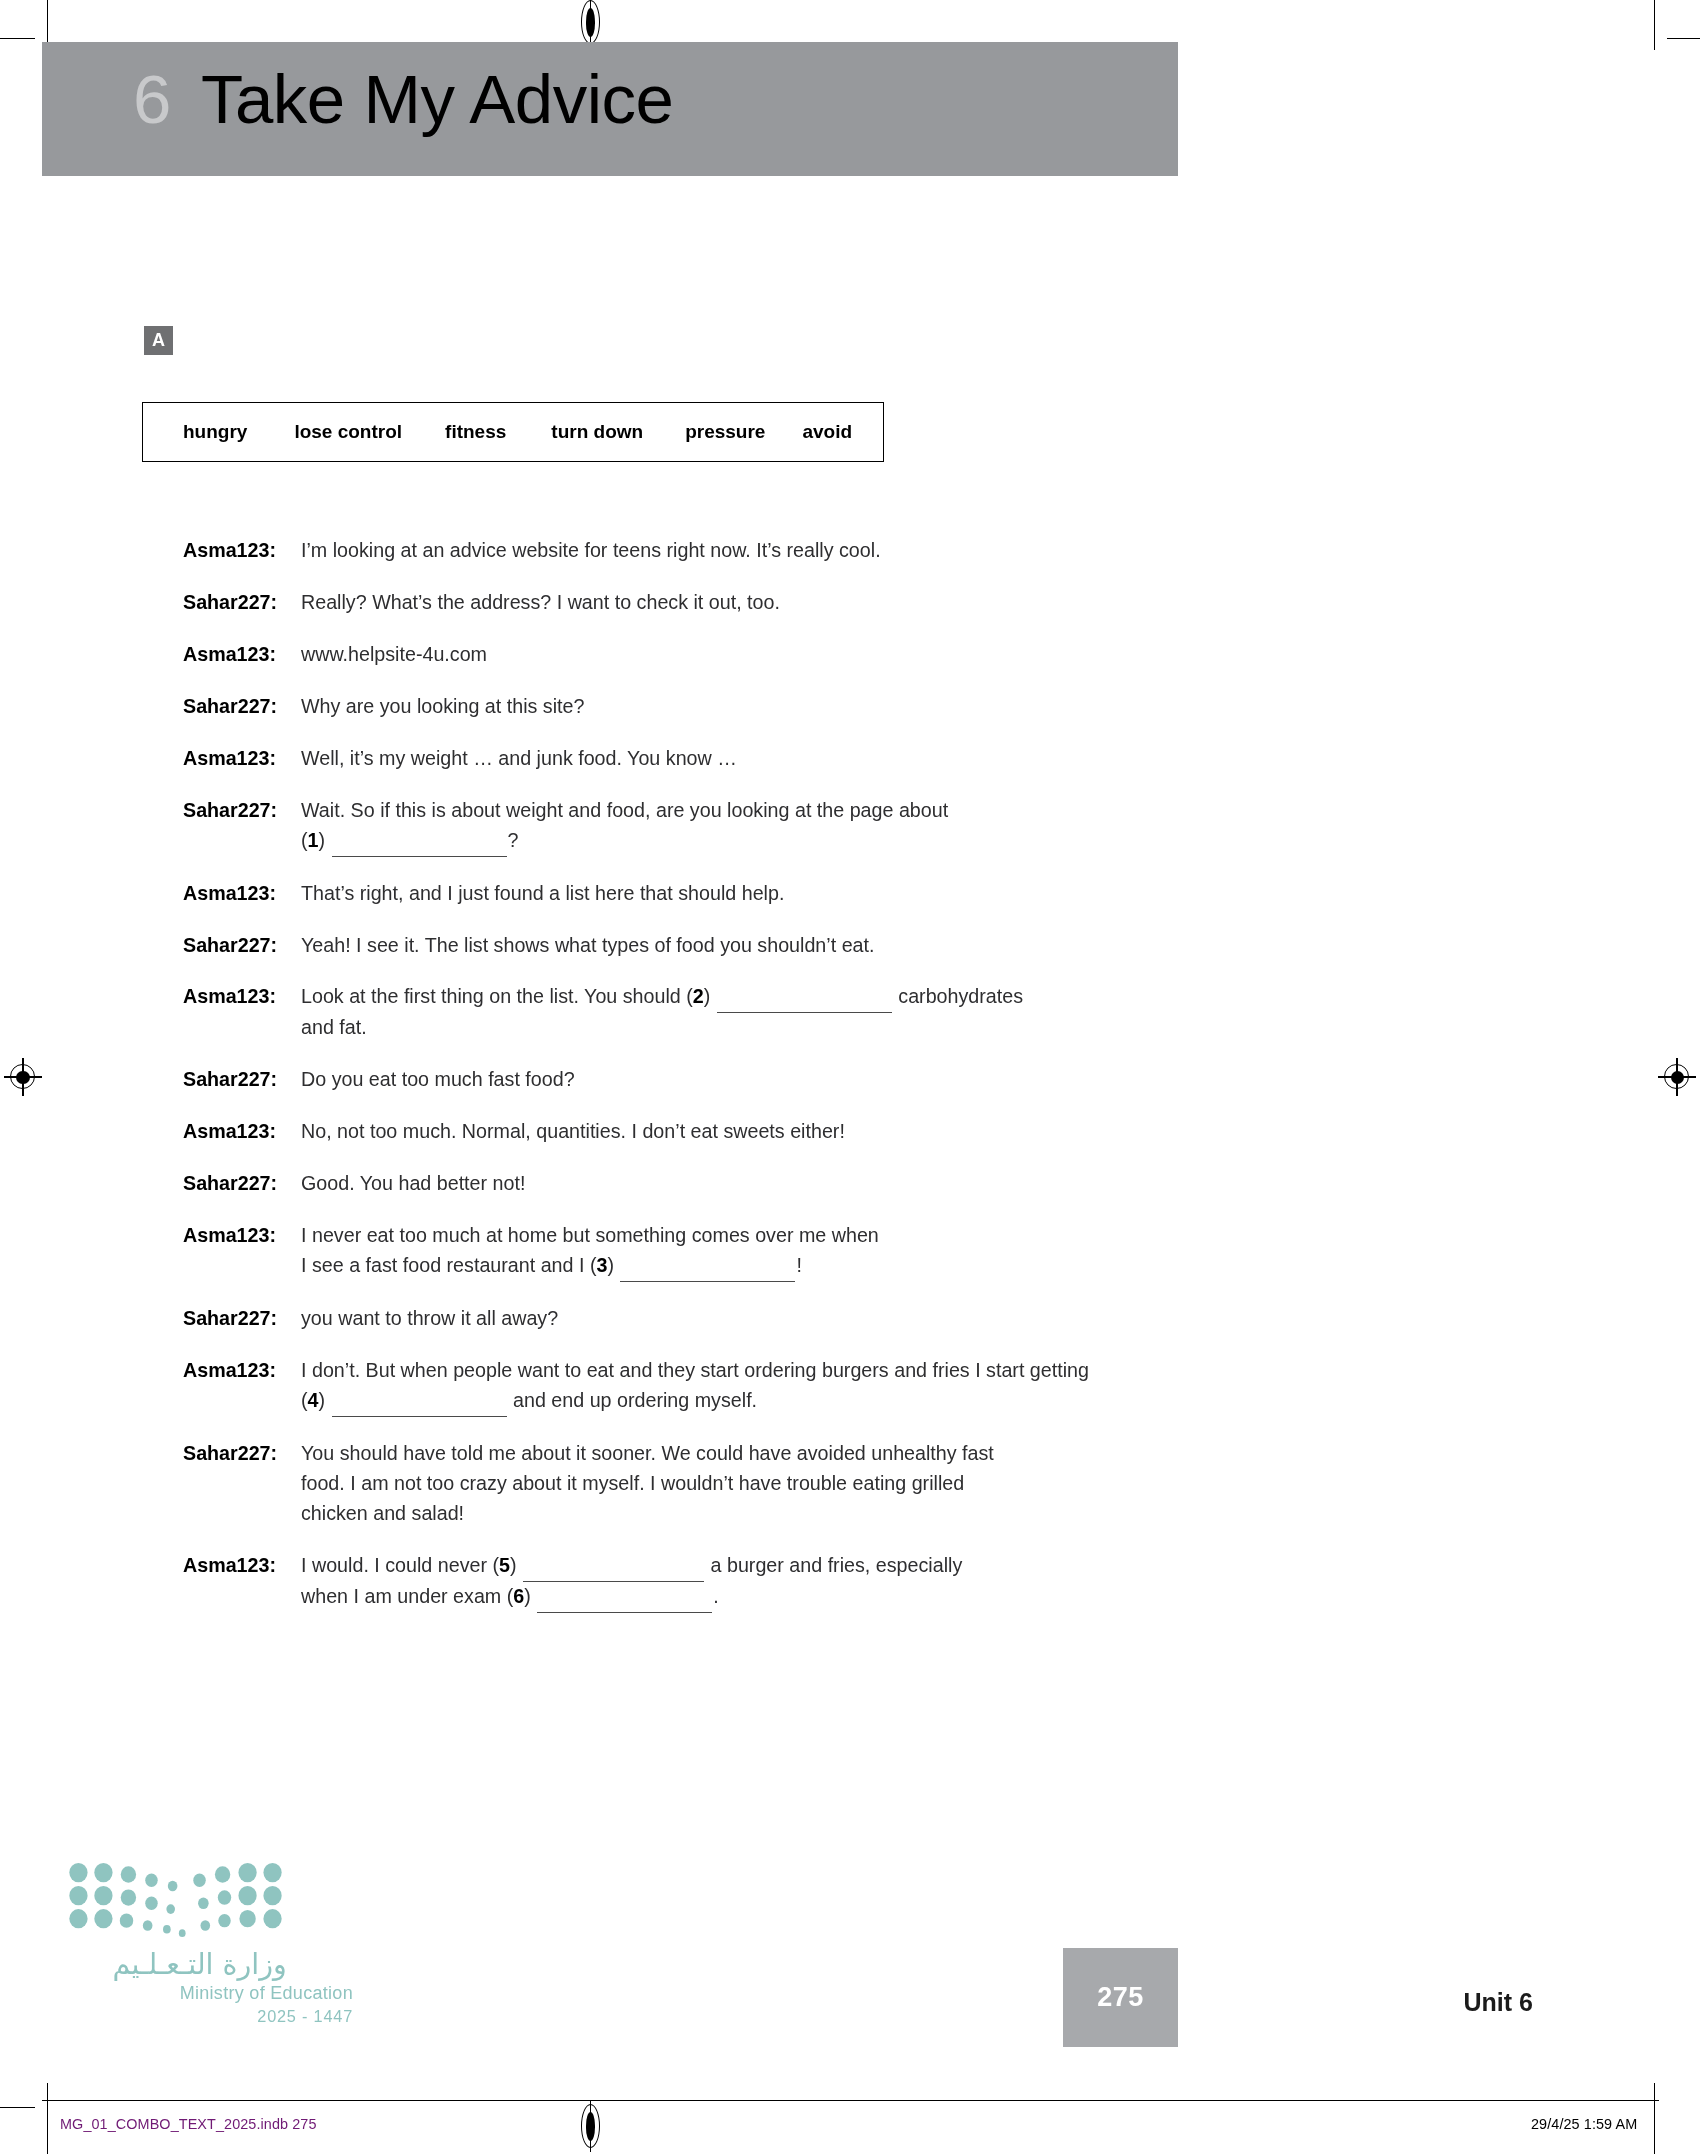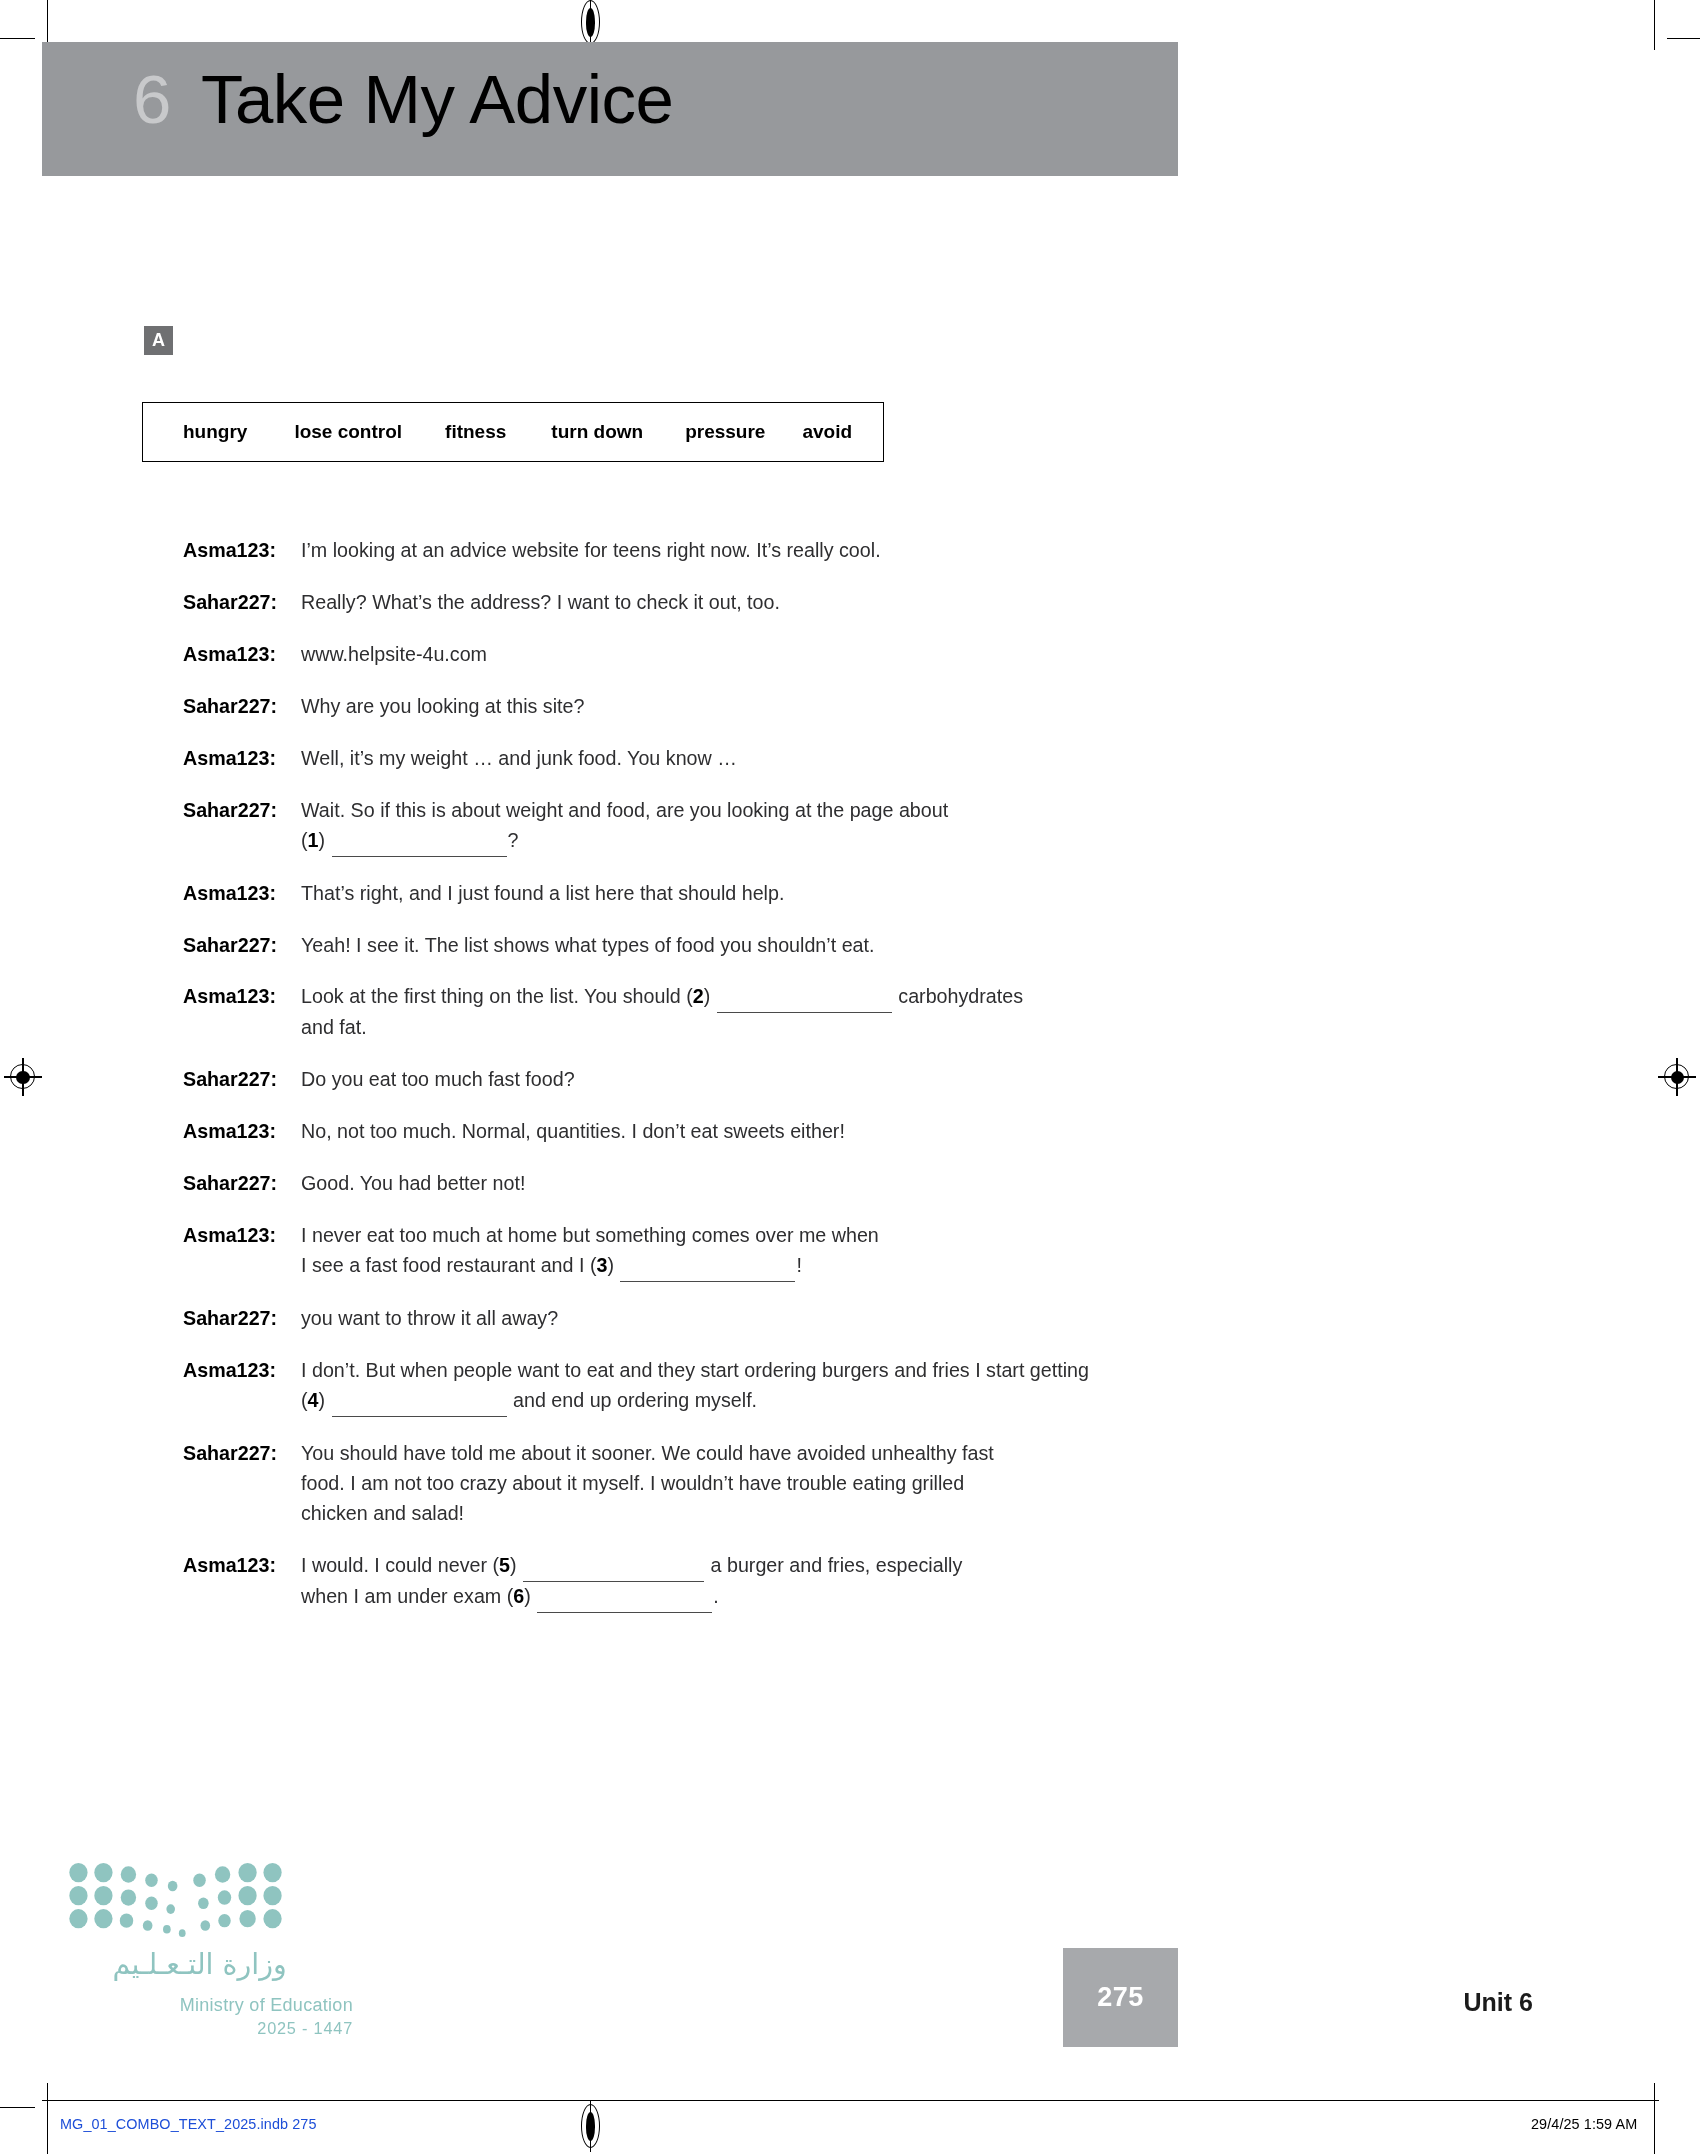--- a/index.html
+++ b/index.html
@@ -218,21 +218,21 @@
   #moe-arabic {
     margin-top: 7.7px;
     width: 223px;
     height: 38px;
     display: block;
   }
   #moe-en {
     font-size: 18px;
     color: #8fc4c0;
     letter-spacing: 0.3px;
-    margin-top: 12px;
+    margin-top: 0;
     white-space: nowrap;
   }
   #moe-years {
     font-size: 16.3px;
     color: #8fc4c0;
     letter-spacing: 0.8px;
     margin-top: 2.9px;
     white-space: nowrap;
   }
 
@@ -271,21 +271,21 @@
     top: 2100px;
     width: 1617px;
     height: 1px;
     background: #000;
   }
   #print-footer-left {
     position: absolute;
     left: 60px;
     top: 2116px;
     font-size: 14.4px;
-    color: #1d4ed8;
+    color: #701a75;
     letter-spacing: 0.1px;
     white-space: nowrap;
   }
   #print-footer-right {
     position: absolute;
     left: 1531px;
     top: 2116px;
     font-size: 14.4px;
     color: #000;
     letter-spacing: 0.1px;

